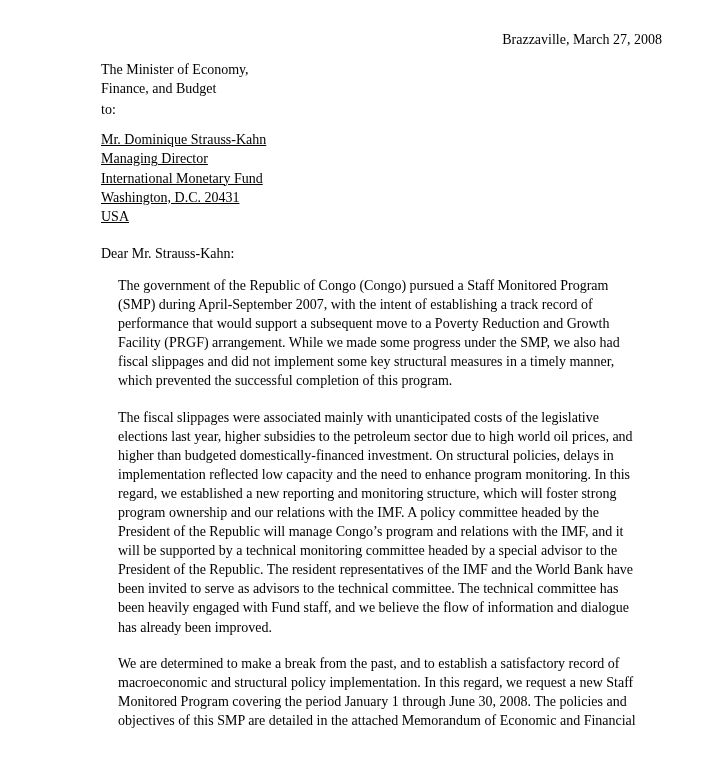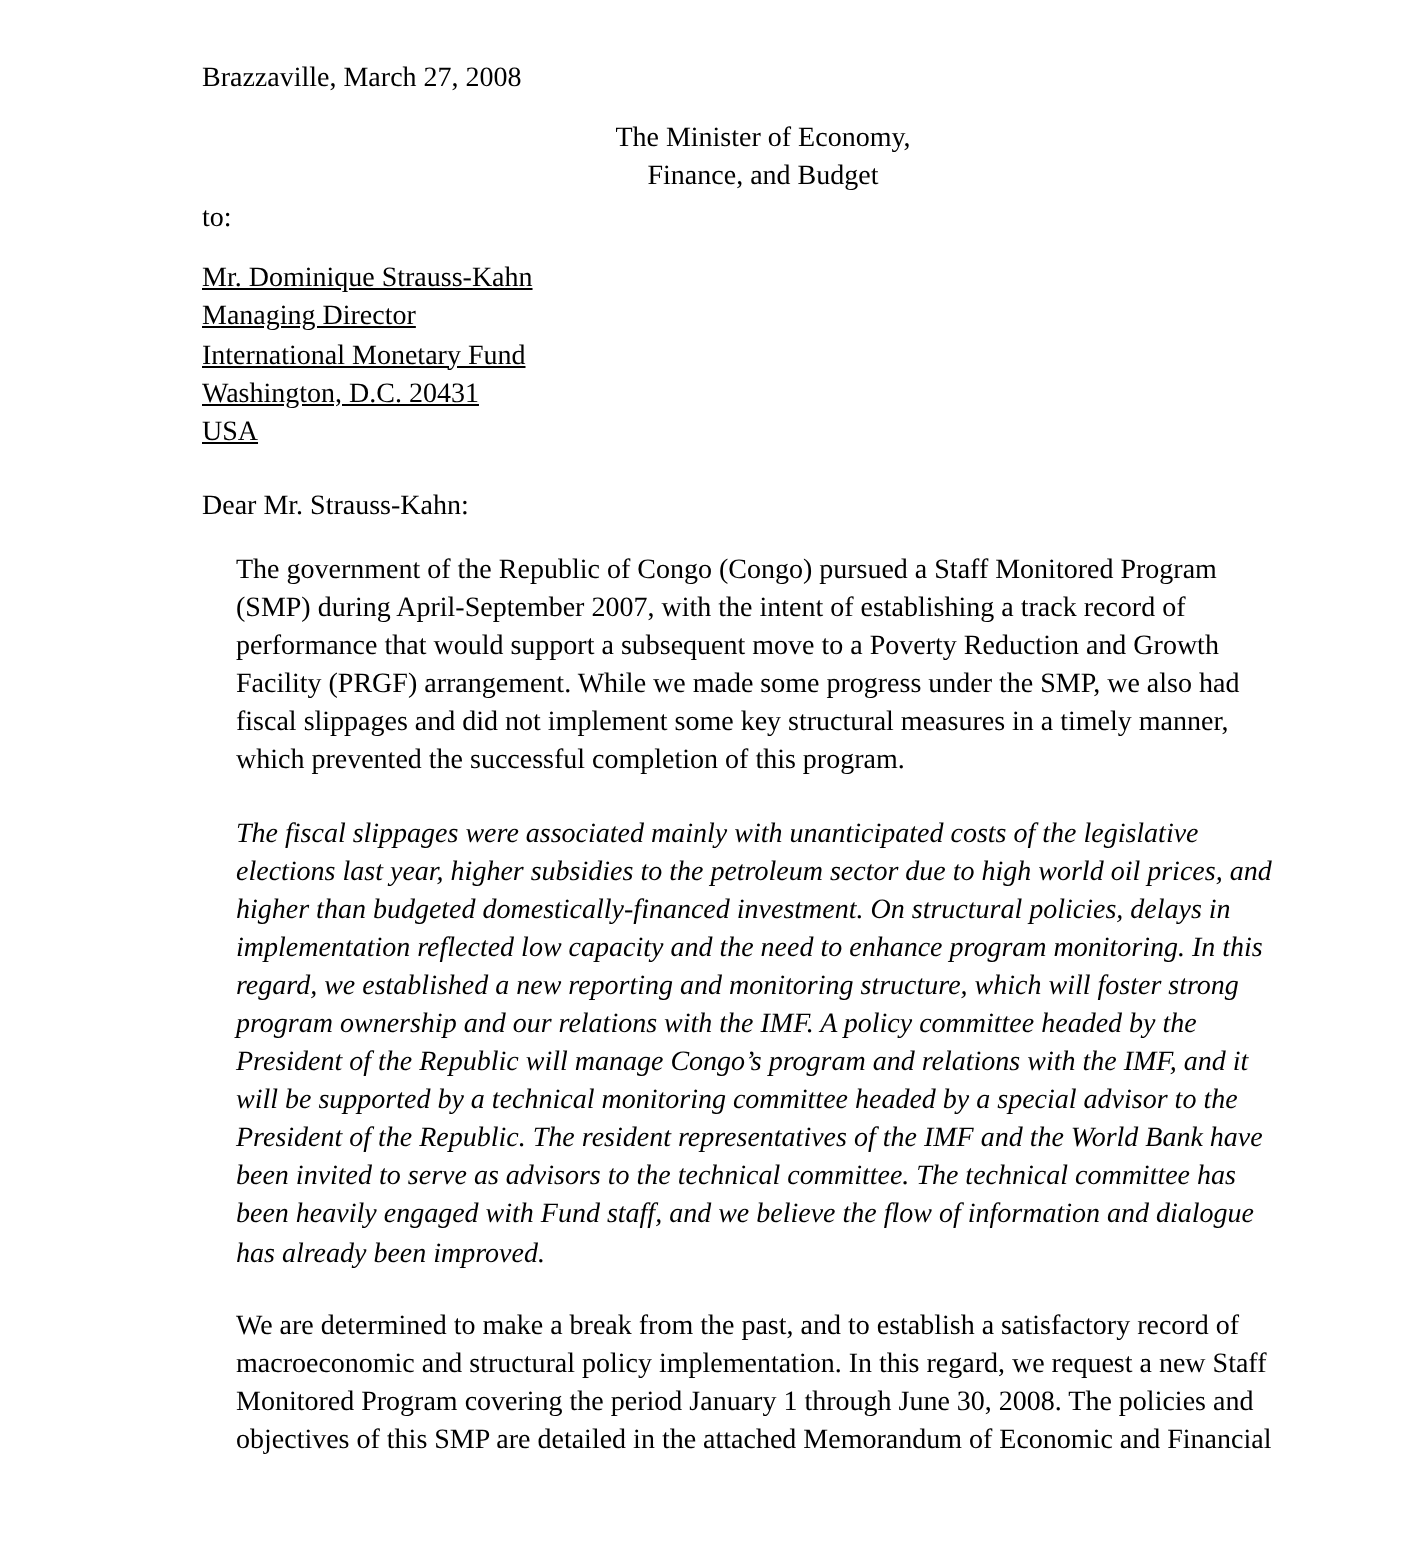--- a/index.html
+++ b/index.html
@@ -16,28 +16,28 @@
     box-sizing: border-box;
     padding: 30px 40px 0 101px;
     font-family: "Liberation Serif", "DejaVu Serif", serif;
     font-size: 14px;
     line-height: 19.1px;
     color: #000000;
   }
   .line-block {
     white-space: pre;       
   }
-  .date-line        { margin: 0; }
-  .sender-address   { margin-top: 11px; text-align: center; }
+  .date-line        { margin: 0; text-align: right; }
+  .sender-address   { margin-top: 11px; }
   .to-label         { margin-top: 2px; }
   .recipient-address{ margin-top: 11px; text-decoration: underline; }
   .salutation       { margin-top: 18px; }
   .para             { margin: 17px; white-space: pre; }
   .para-first       { margin-top: 13px; }
-  .para-mid         { margin-top: 7px; font-style: italic; }
+  .para-mid         { margin-top: 7px; }
   .para-last        { margin-top: 6px; }
 </style>
 </head>
 <body>
 
 <div class="page">
 
   <div class="line-block date-line">Brazzaville, March 27, 2008</div>
 
   <div class="line-block sender-address">The Minister of Economy,

